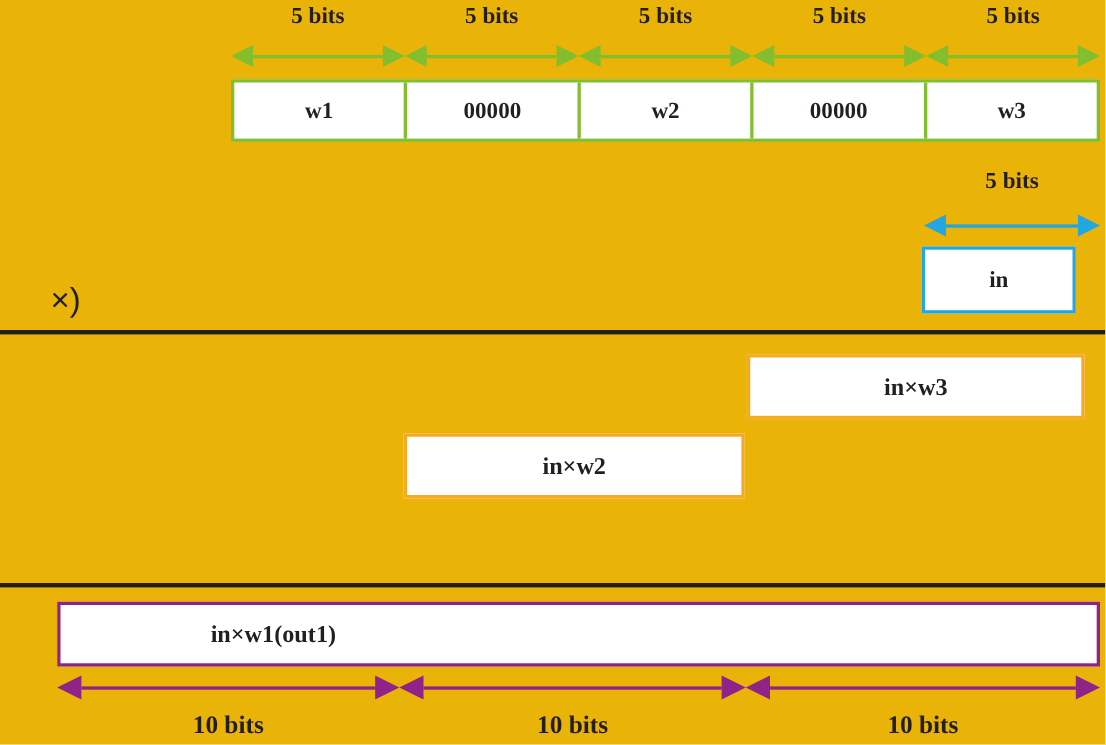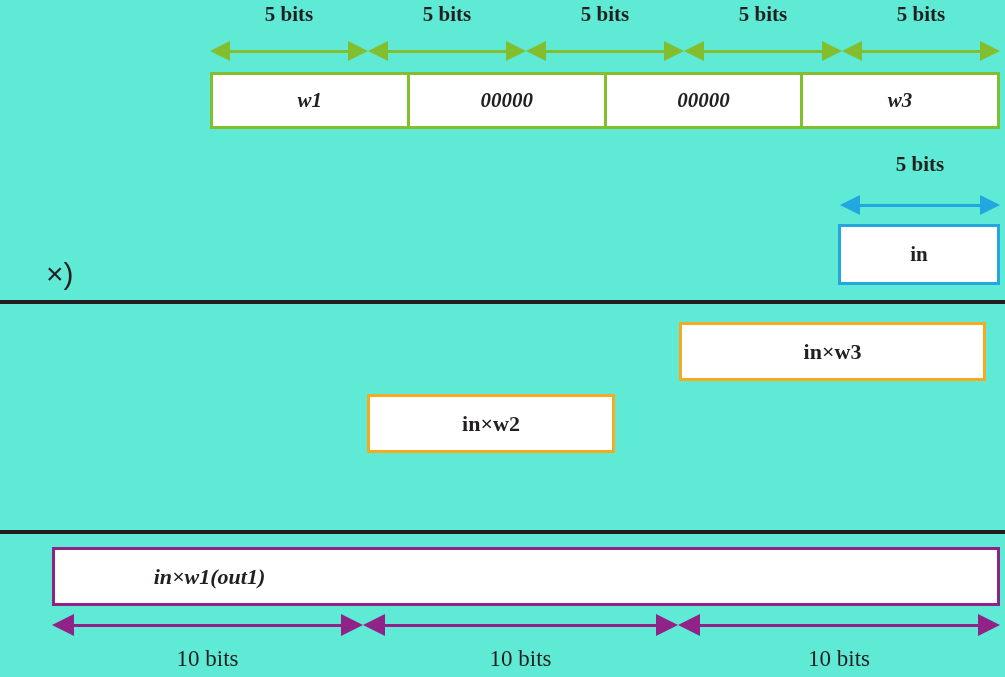--- a/index.html
+++ b/index.html
@@ -1,41 +1,41 @@
 <!DOCTYPE html>
 <html style="--green: #82be2e; --blue: #22a7e0; --orange: #f7a920; --purple: #902288; --line: #231f20;"><head>
 <meta charset="utf-8">
 <style>
   * { box-sizing: border-box; margin: 0; padding: 0; }
   html, body { background: #ffffff; }
   .canvas {
     position: relative;
     width: 1005px;
     height: 677px;
-    background: #5eead4;
+    background: #eab308;
     font-family: "Liberation Serif", serif;
     color: #231f20;
     overflow: hidden;
   }
 
   
   .bit-label {
     position: absolute;
     top: 1px;
     width: 158px;
     text-align: center;
     font-weight: bold;
     font-size: 21px;
     line-height: 26px;
   }
   .ten-label {
     position: absolute;
     top: 644px;
     text-align: center;
-    font-weight: normal;
+    font-weight: bold;
     font-size: 23px;
     line-height: 30px;
   }
 
   
   .arrow { position: absolute; display: flex; align-items: center; height: 22px; }
   .arrow .shaft { flex: 1; height: 3px; background: currentColor; }
   .arrow .hl {
     width: 0; height: 0; border-style: solid;
     border-width: 10px 20px 10px 0;
@@ -50,39 +50,40 @@
   .arrow.purple .hr { border-width: 11px 0 11px 22px; }
 
   .green  { color: var(--green); }
   .blue   { color: var(--blue); }
   .purple { color: var(--purple); }
 
   
   .register { position: absolute; display: flex; background: #ffffff; }
   .register .cell {
     display: flex; align-items: center; justify-content: center;
-    font-weight: bold; font-size: 21px; font-style: italic;
+    font-weight: bold; font-size: 21px;
   }
   .green-reg {
     left: 210px; top: 72px; width: 790px; height: 57px;
     border: 3px solid var(--green);
   }
   .green-reg .cell { flex: 1; border-right: 3px solid var(--green); }
   .green-reg .cell:last-child { border-right: none; }
 
   .purple-reg {
     left: 52px; top: 547px; width: 948px; height: 59px;
     border: 3px solid var(--purple);
+    padding-left: 39px;
   }
   .purple-reg .cell { border-right: 3px solid var(--purple); font-size: 22px; }
   .purple-reg .cell:last-child { border-right: none; }
 
   
   .input-box {
-    position: absolute; left: 838px; top: 224px; width: 162px; height: 61px;
+    position: absolute; left: 838px; top: 224px; width: 140px; height: 61px;
     border: 3px solid var(--blue);
     display: flex; align-items: center; justify-content: center;
     font-weight: bold; font-size: 21px; background: #ffffff;
   }
   .pbox {
     position: absolute; height: 59px;
     border: 3px solid var(--orange);
     display: flex; align-items: center; justify-content: center;
     font-weight: bold; font-size: 22px; background: #ffffff;
   }
@@ -131,37 +132,38 @@
   </div>
   <div class="arrow green" style="left:842px;top:40px;width:158px">
     <span class="hl"></span>
       <span class="shaft"></span>
       <span class="hr"></span>
   </div>
 
   <div class="register green-reg">
     <div class="cell">w1</div>
     <div class="cell">00000</div>
+    <div class="cell">w2</div>
     <div class="cell">00000</div>
     <div class="cell">w3</div>
   </div>
 
   <div class="bit-label" style="left:840px;top:151px;width:160px">5 bits</div>
   <div class="arrow blue" style="left:840px;top:194px;width:160px">
     <span class="hl"></span>
       <span class="shaft"></span>
       <span class="hr"></span>
   </div>
   <div class="input-box">in</div>
 
   <div class="operator">×)</div>
   <div class="rule" style="top:300px"></div>
 
   <div class="pbox" style="left:679px;top:322px;width:307px">in×w3</div>
-  <div class="pbox" style="left:367px;top:394px;width:248px">in×w2</div>
+  <div class="pbox" style="left:367px;top:394px;width:310px">in×w2</div>
 
   <div class="rule" style="top:530px"></div>
 
   <div class="register purple-reg">
     <div class="cell" style="flex:0 0 309px">in×w1(out1)</div>
   </div>
 
   <div class="arrow purple" style="left:52px;top:614px;width:311px">
     <span class="hl"></span>
       <span class="shaft"></span>

